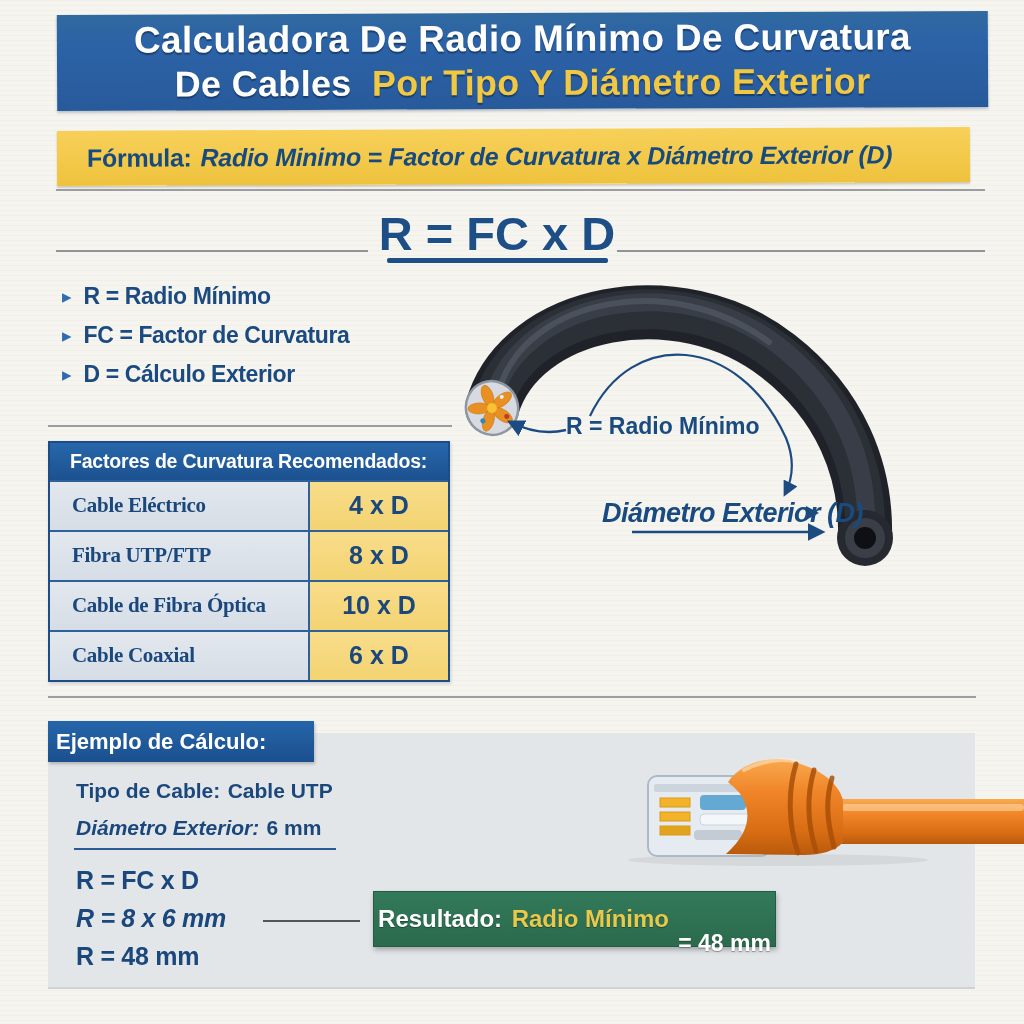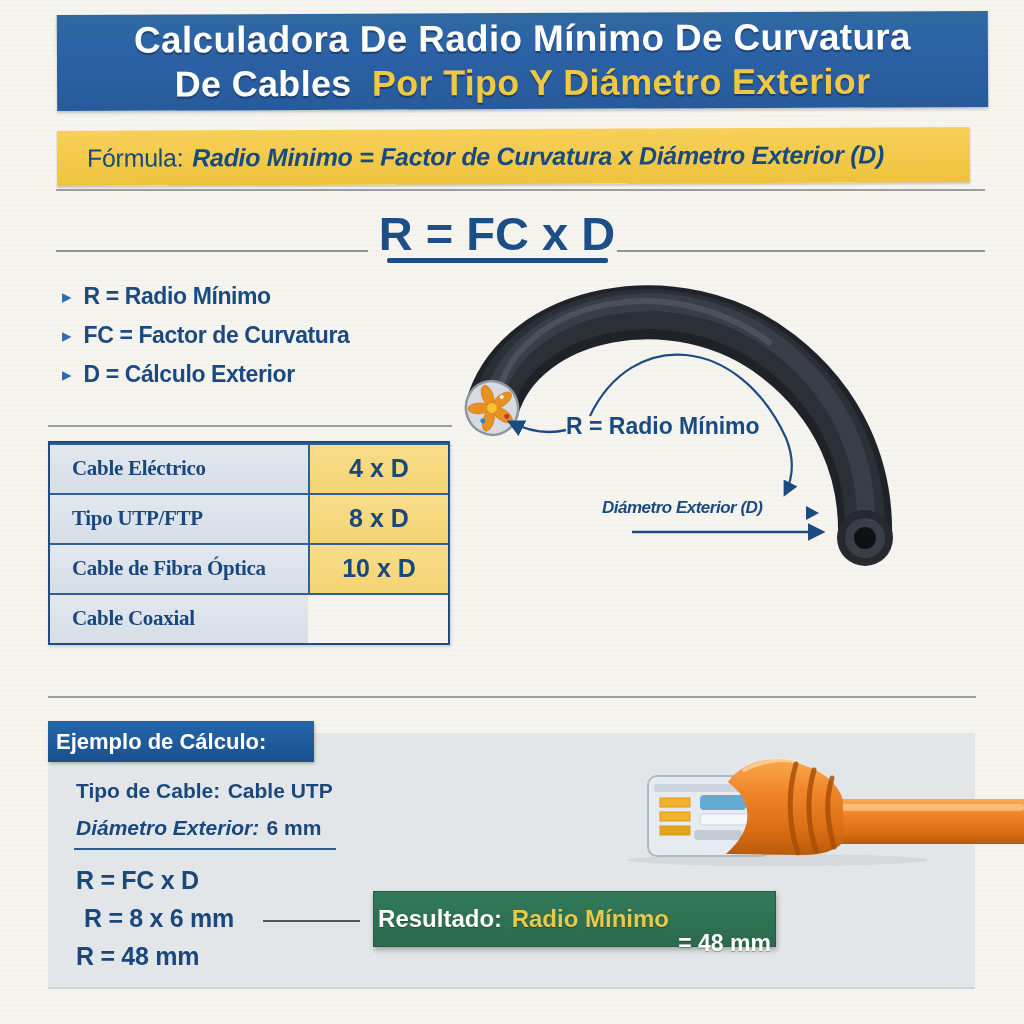--- a/index.html
+++ b/index.html
@@ -28,21 +28,21 @@
 
   
   .formula-bar{
     left:57px;top:129px;width:913px;height:55px;
     background:linear-gradient(180deg,#f7d059 0%,#f3c94a 55%,#eec23c 100%);
     box-shadow:0 2px 2px rgba(90,80,40,.25);
     transform:rotate(-.25deg);
     display:flex;align-items:center;padding-left:30px;box-sizing:border-box;
     color:#174a7e;font-size:25px;letter-spacing:-.3px;white-space:nowrap;
   }
-  .formula-bar .lbl{font-weight:normal;text-align:right;}
+  .formula-bar .lbl{font-weight:bold;text-align:right;}
   .formula-bar .fx{font-weight:bold;font-style:italic;margin-left:9px;}
 
   .rule{background:#9b9da0;height:2px;}
   .rule-under-formula{left:56px;top:189px;width:929px;}
   .eq-line-left{left:56px;top:250px;width:312px;background:#8f9499;}
   .eq-line-right{left:617px;top:250px;width:368px;background:#8f9499;}
   .rule-mid{left:48px;top:425px;width:404px;}
   .rule-low{left:48px;top:696px;width:928px;}
 
   
@@ -68,38 +68,38 @@
   .ftable .trow{display:flex;height:48px;border-top:2px solid #2e6099;}
   .ftable .cname{width:258px;box-sizing:border-box;padding-left:22px;line-height:46px;
     background:linear-gradient(180deg,#e3e8ee,#d6dde6);
     font-size:21px;font-weight:bold;color:#1a477c;letter-spacing:-.3px;white-space:nowrap;font-family:Liberation Serif, serif;}
   .ftable .cfactor{flex:1;border-left:2px solid #2e6099;line-height:46px;text-align:center;
     background:linear-gradient(180deg,#f8dd8a,#f3d372);
     font-size:25px;font-weight:bold;color:#1a477c;}
 
   
   .radius-label{left:566px;top:413px;font-size:23px;font-weight:bold;color:#194a80;white-space:nowrap;}
-  .diameter-label{left:602px;top:498px;font-size:17px;font-weight:bold;font-style:italic;
+  .diameter-label{left:602px;top:498px;font-size:27px;font-weight:bold;font-style:italic;
     color:#194a80;letter-spacing:-.5px;white-space:nowrap;}
 
   
   .example-panel{left:48px;top:733px;width:927px;height:256px;background:#e3e6e9;
     border-bottom:2px solid #cfd3d6;box-sizing:border-box;}
   .example-header{left:48px;top:721px;width:266px;height:41px;line-height:41px;padding-left:8px;
     box-sizing:border-box;background:linear-gradient(180deg,#2566aa,#1b4f8e);
     box-shadow:1px 2px 3px rgba(0,0,0,.22);
     color:#ffffff;font-size:22px;font-weight:bold;white-space:nowrap;}
   .ex-line{white-space:nowrap;color:#1a477c;font-size:21px;}
   .ex-tipo{left:76px;top:779px;font-weight:bold;}
   .ex-diam{left:76px;top:816px;}
   .ex-diam .lab{font-style:italic;font-weight:bold;}
   .ex-val{font-weight:bold;margin-left:.35em;}
   .ex-underline{left:74px;top:848px;width:262px;height:2px;background:#2a5a94;}
   .calc{white-space:nowrap;color:#1a477c;font-size:25px;font-weight:bold;letter-spacing:-.3px;}
-  .calc0{left:76px;top:866px;} .calc1{left:84px;top:904px;} .calc2{left:76px;top:942px;}
+  .calc0{left:76px;top:866px;} .calc1{left:76px;top:904px;font-style:italic;} .calc2{left:76px;top:942px;}
   .connector-line{left:263px;top:920px;width:97px;height:2px;background:#51565c;}
 
   .result-box{left:373px;top:891px;width:403px;height:56px;
     background:linear-gradient(180deg,#327a5a,#2b6a4c);
     border:1px solid #255b43;box-sizing:border-box;
     box-shadow:1px 3px 5px rgba(0,0,0,.28);
     display:flex;align-items:center;justify-content:center;white-space:nowrap;
     font-size:24px;font-weight:bold;}
   .result-box .rlabel{color:#ffffff;text-shadow:0 1px 1px rgba(0,0,0,.35);}
   .result-box .rname{color:#e9c94c;margin-left:.4em;text-shadow:0 1px 1px rgba(0,0,0,.35);}
@@ -140,34 +140,36 @@
     <span class="txt">FC = Factor de Curvatura</span>
   </div>
   <div class="abs legend-item li2">
     <span class="bullet">▸</span>
     <span class="txt">D = Cálculo Exterior</span>
   </div>
 
   <div class="abs rule rule-mid"></div>
 
   <div class="abs ftable">
+    <div class="thead">Factores de Curvatura Recomendados:</div>
     <div class="trow">
       <div class="cname">Cable Eléctrico</div>
       <div class="cfactor">4 x D</div>
     </div>
     <div class="trow">
-      <div class="cname">Tipo UTP/FTP</div>
+      <div class="cname">Fibra UTP/FTP</div>
       <div class="cfactor">8 x D</div>
     </div>
     <div class="trow">
       <div class="cname">Cable de Fibra Óptica</div>
       <div class="cfactor">10 x D</div>
     </div>
     <div class="trow">
       <div class="cname">Cable Coaxial</div>
+      <div class="cfactor">6 x D</div>
     </div>
   </div>
 
   <svg class="abs" style="left:420px;top:270px;" width="604" height="300" viewBox="0 0 604 300">
     <defs>
       <marker id="ah" viewBox="0 0 10 10" refX="8" refY="5" markerWidth="7" markerHeight="7" orient="auto-start-reverse">
         <path d="M0,0 L10,5 L0,10 z" fill="#1c4b82"></path>
       </marker>
     </defs>
     <g>

